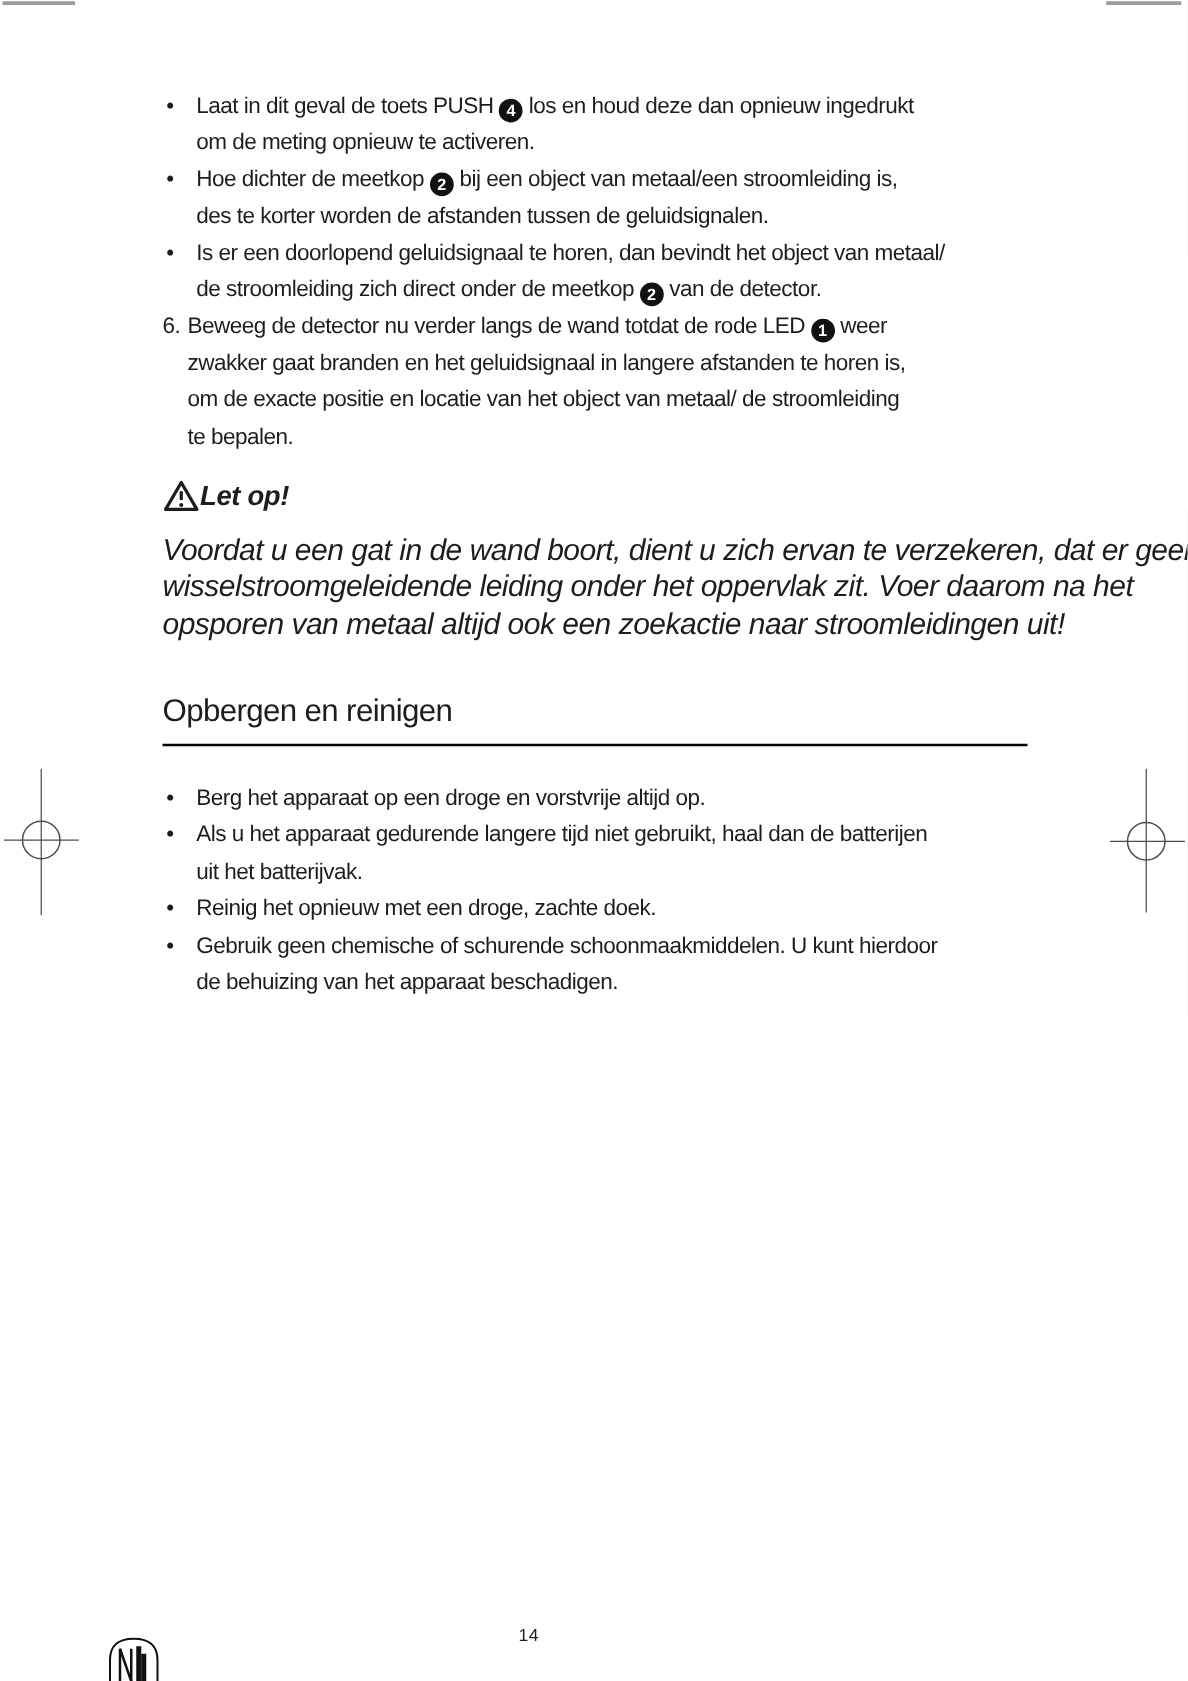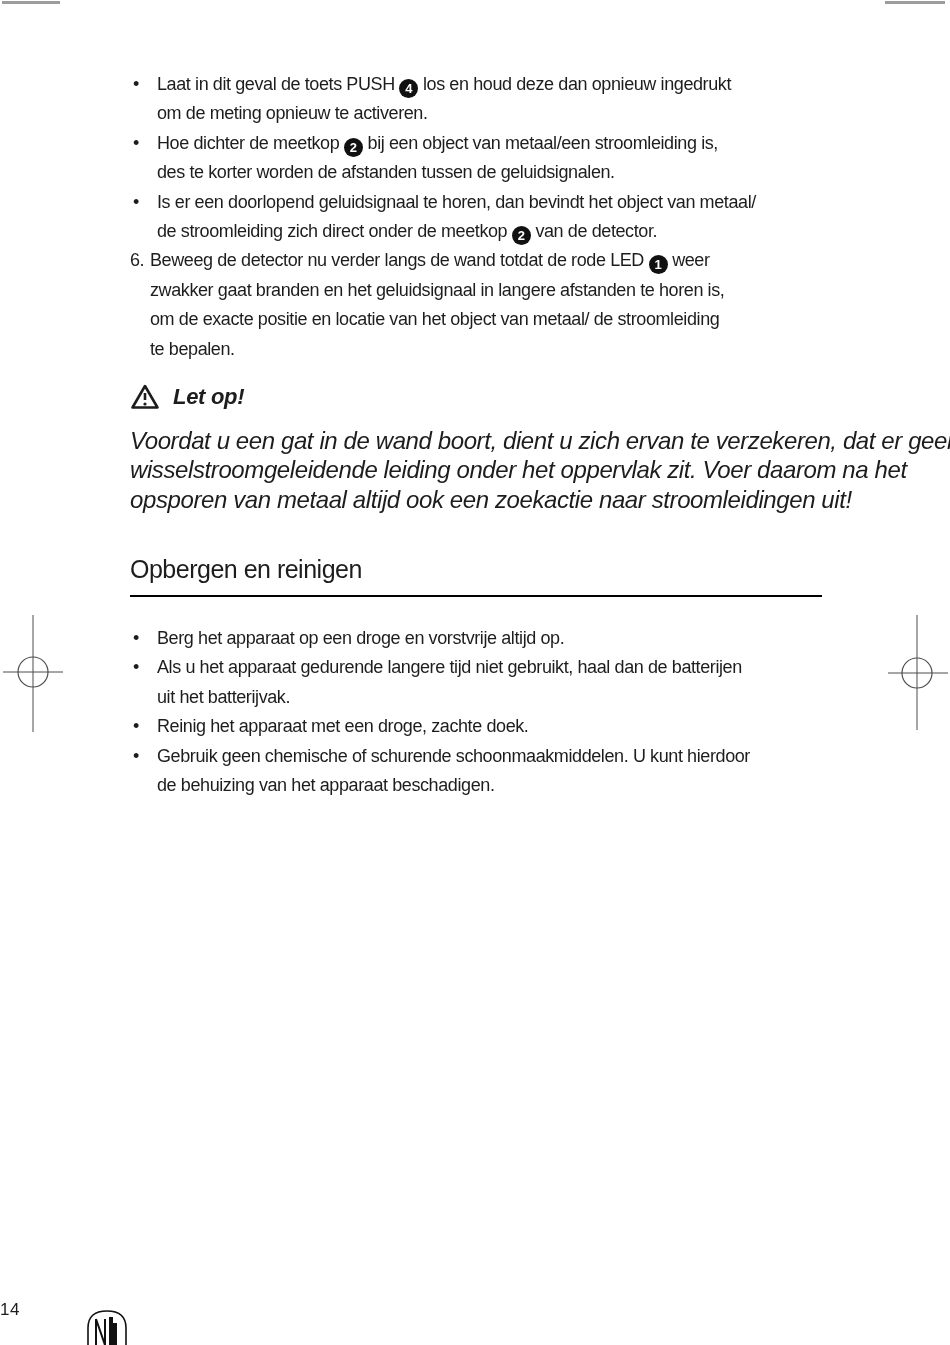--- a/index.html
+++ b/index.html
@@ -53,21 +53,21 @@
     border-radius:50%;
     background:#111;
     color:#fff;
     font-size:13px; font-weight:bold;
     line-height:19px;
     text-align:center;
     vertical-align:-3px;
     letter-spacing:0;
   }
 
-  .warning-head { top:383px; display:flex; align-items:center; gap:13px; }
+  .warning-head { top:383px; display:flex; align-items:center; }
   .warning-head .warn-title {
     font-size:22px; font-weight:bold; font-style:italic;
     letter-spacing:-0.3px;
   }
   .warning-body {
     top:426px;
     font-size:24px; line-height:29.4px;
     font-style:italic;
     letter-spacing:-0.4px;
     white-space:pre;
@@ -79,21 +79,22 @@
     font-size:25px;
     line-height:37px;
     letter-spacing:-0.5px;
     padding-bottom:7px;
     border-bottom:2px solid #000;
   }
 
   .footer-pagenum {
     position:absolute; top:1300px; left:0;
     width:846px;
-    font-size:17px;
+    text-align:center;
+    font-size:14px;
     letter-spacing:0.5px;
   }
 
   .footer-logo { position:absolute; left:84px; top:1307px; }
 </style>
 </head>
 <body>
 
 <div id="page">
 
@@ -155,21 +156,21 @@
       <span class="marker">•</span>
       <span class="item-text">Berg het apparaat op een droge en vorstvrije altijd op.</span>
     </div>
     <div class="list-item">
       <span class="marker">•</span>
       <span class="item-text">Als u het apparaat gedurende langere tijd niet gebruikt, haal dan de batterijen
 uit het batterijvak.</span>
     </div>
     <div class="list-item">
       <span class="marker">•</span>
-      <span class="item-text">Reinig het apparaat met een droge, zachte doek.</span>
+      <span class="item-text">Reinig het opnieuw met een droge, zachte doek.</span>
     </div>
     <div class="list-item">
       <span class="marker">•</span>
       <span class="item-text">Gebruik geen chemische of schurende schoonmaakmiddelen. U kunt hierdoor
 de behuizing van het apparaat beschadigen.</span>
     </div>
   </div>
 
   <div class="footer-pagenum">14</div>
 

